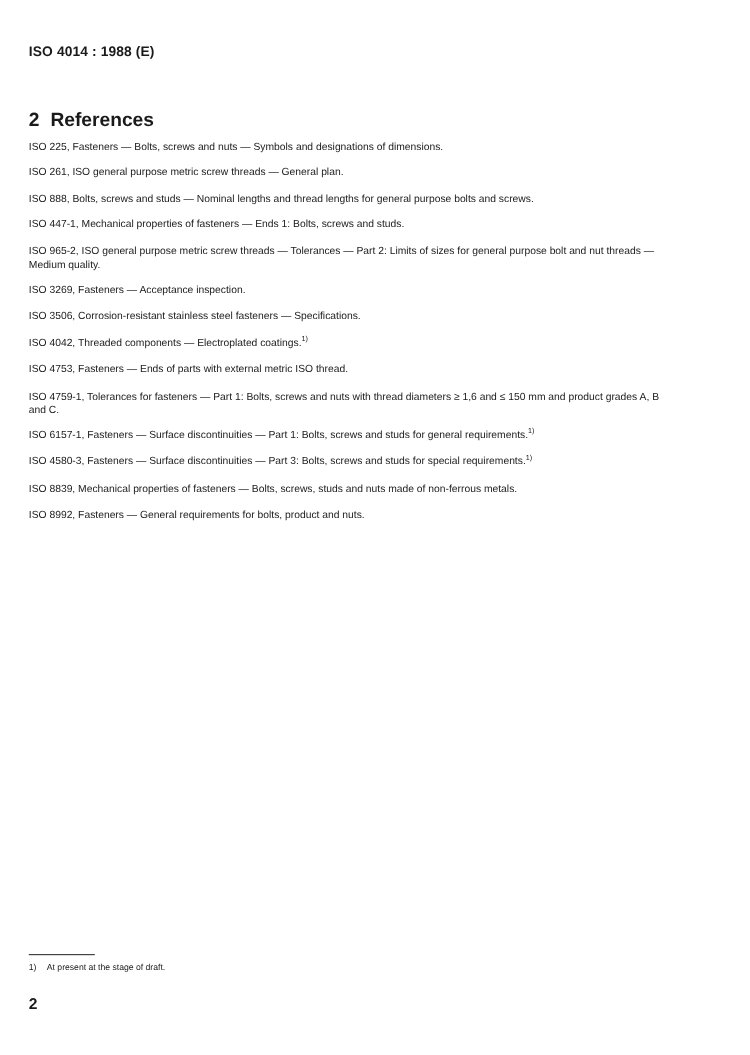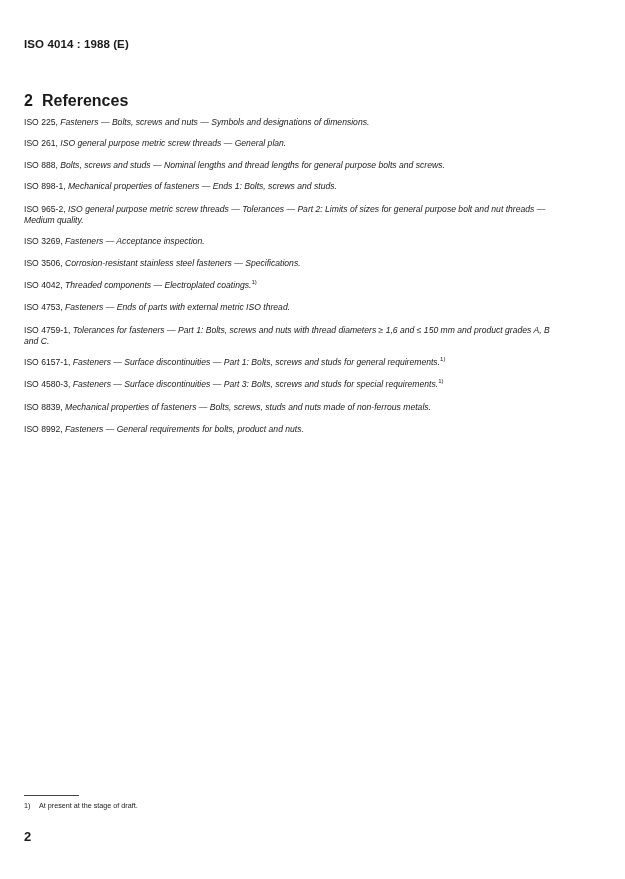--- a/index.html
+++ b/index.html
@@ -4,41 +4,41 @@
 <style>
   html, body { margin: 0; padding: 0; background: #ffffff; }
   body { width: 625px; height: 879px; position: relative; overflow: hidden;
          font-family: "Liberation Sans", sans-serif; color: #1a1a1a; }
   .header { position: absolute; left: 24px; top: 38px; font-size: 11.5px; font-weight: bold; letter-spacing: 0.1px; text-align: center; }
   .section-title { position: absolute; left: 24px; top: 92px; font-size: 16px; font-weight: bold; }
   .section-title .num { display: inline-block; width: 18px; }
   .refs { position: absolute; left: 24px; top: 117px; width: 540px; }
   .ref { font-size: 8.6px; line-height: 11px; margin: 0; position: absolute; left: 0; width: 540px; }
   .ref .code { font-style: normal; }
-  .ref .title { font-style: italic; }
+  .ref .title { }
   .ref sup { font-size: 6px; font-style: normal; vertical-align: 4px; line-height: 0; }
   .fn-rule { position: absolute; left: 24px; top: 795px; width: 55px; border-top: 1px solid #444; }
   .footnote { position: absolute; left: 24px; top: 801px; font-size: 7.2px; }
   .footnote .mark { display: inline-block; width: 15px; }
   .page-num { position: absolute; left: 24px; top: 829px; font-size: 13px; font-weight: bold; }
 </style>
 </head>
 <body>
 
 <div class="header">ISO 4014 : 1988 (E)</div>
 
 <div class="section-title">
   <span class="num">2</span><span>References</span>
 </div>
 
 <div class="refs">
   <p class="ref" style="top:0px"><span class="code">ISO 225,</span> <span class="title">Fasteners — Bolts, screws and nuts — Symbols and designations of dimensions.</span><sup></sup></p>
   <p class="ref" style="top:21px"><span class="code">ISO 261,</span> <span class="title">ISO general purpose metric screw threads — General plan.</span><sup></sup></p>
   <p class="ref" style="top:43px"><span class="code">ISO 888,</span> <span class="title">Bolts, screws and studs — Nominal lengths and thread lengths for general purpose bolts and screws.</span><sup></sup></p>
-  <p class="ref" style="top:64px"><span class="code">ISO 898-1,</span> <span class="title">Mechanical properties of fasteners — Ends 1: Bolts, screws and studs.</span><sup></sup></p>
+  <p class="ref" style="top:64px"><span class="code">ISO 447-1,</span> <span class="title">Mechanical properties of fasteners — Ends 1: Bolts, screws and studs.</span><sup></sup></p>
   <p class="ref" style="top:87px"><span class="code">ISO 965-2,</span> <span class="title">ISO general purpose metric screw threads — Tolerances — Part 2: Limits of sizes for general purpose bolt and nut threads — Medium quality.</span><sup></sup></p>
   <p class="ref" style="top:119px"><span class="code">ISO 3269,</span> <span class="title">Fasteners — Acceptance inspection.</span><sup></sup></p>
   <p class="ref" style="top:141px"><span class="code">ISO 3506,</span> <span class="title">Corrosion-resistant stainless steel fasteners — Specifications.</span><sup></sup></p>
   <p class="ref" style="top:163px"><span class="code">ISO 4042,</span> <span class="title">Threaded components — Electroplated coatings.</span><sup>1)</sup></p>
   <p class="ref" style="top:185px"><span class="code">ISO 4753,</span> <span class="title">Fasteners — Ends of parts with external metric ISO thread.</span><sup></sup></p>
   <p class="ref" style="top:208px"><span class="code">ISO 4759-1,</span> <span class="title">Tolerances for fasteners — Part 1: Bolts, screws and nuts with thread diameters ≥ 1,6 and ≤ 150 mm and product grades A, B and C.</span><sup></sup></p>
   <p class="ref" style="top:240px"><span class="code">ISO 6157-1,</span> <span class="title">Fasteners — Surface discontinuities — Part 1: Bolts, screws and studs for general requirements.</span><sup>1)</sup></p>
   <p class="ref" style="top:262px"><span class="code">ISO 4580-3,</span> <span class="title">Fasteners — Surface discontinuities — Part 3: Bolts, screws and studs for special requirements.</span><sup>1)</sup></p>
   <p class="ref" style="top:285px"><span class="code">ISO 8839,</span> <span class="title">Mechanical properties of fasteners — Bolts, screws, studs and nuts made of non-ferrous metals.</span><sup></sup></p>
   <p class="ref" style="top:307px"><span class="code">ISO 8992,</span> <span class="title">Fasteners — General requirements for bolts, product and nuts.</span><sup></sup></p>

